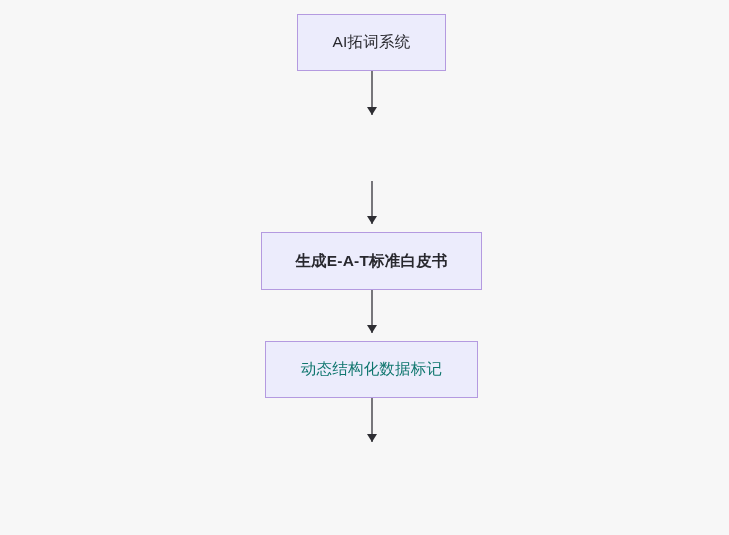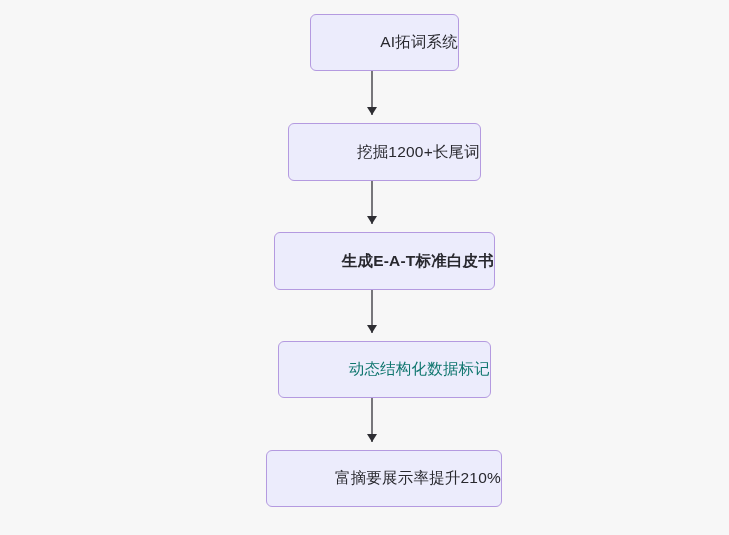--- a/index.html
+++ b/index.html
@@ -20,26 +20,25 @@
     width: 729px;
     height: 535px;
   }
 
   
   .node {
     position: absolute;
     box-sizing: border-box;
     background: #ececfc;
     border: 1.6px solid #b49ae0;
-    border-radius: 6px;
+    border-radius: 0;
     display: flex;
     align-items: center;
-    justify-content: flex-end;
+    justify-content: center;
     z-index: 2;
-    margin-left: 13px;
   }
   .node-label {
     font-size: 15.5px;
     line-height: 1.2;
     color: #28282e;
     letter-spacing: 0.2px;
     white-space: nowrap;
     text-align: center;
     user-select: none;
   }
@@ -86,29 +85,23 @@
   </div>
   <div class="edge" style="left: 371px; top: 398px; width: 2px; height: 44px;">
     <div class="edge-line" style="height: 44px; background: rgb(119, 118, 123);"></div>
     <div class="edge-arrow" style="top: 36px; border-top-color: rgb(46, 46, 51);"></div>
   </div>
 
   <div class="node" style="left: 297px; top: 14px; width: 149px; height: 57px; background: rgb(236, 236, 252); border-color: rgb(180, 154, 224);">
     <span class="node-label" style="color: rgb(40, 40, 46);">AI拓词系统</span>
   </div>
 
-  <div class="node" style="left: 275px; top: 123px; width: 193px; height: 58px; background: rgb(236, 236, 252); border-color: rgb(180, 154, 224);">
-    <span class="node-label" style="color: rgb(40, 40, 46);">挖掘1200+长尾词</span>
-  </div>
 
   <div class="node" style="left: 261px; top: 232px; width: 221px; height: 58px; background: rgb(236, 236, 252); border-color: rgb(180, 154, 224); font-weight: bold;">
     <span class="node-label" style="color: rgb(40, 40, 46);">生成E-A-T标准白皮书</span>
   </div>
 
   <div class="node" style="left: 265px; top: 341px; width: 213px; height: 57px; background: rgb(236, 236, 252); border-color: rgb(180, 154, 224);">
     <span class="node-label" style="color: #0f766e;">动态结构化数据标记</span>
   </div>
 
-  <div class="node" style="left: 253px; top: 450px; width: 236px; height: 57px; background: rgb(236, 236, 252); border-color: rgb(180, 154, 224);">
-    <span class="node-label" style="color: rgb(40, 40, 46);">富摘要展示率提升210%</span>
-  </div>
 
 </div>
 
 </body></html>

